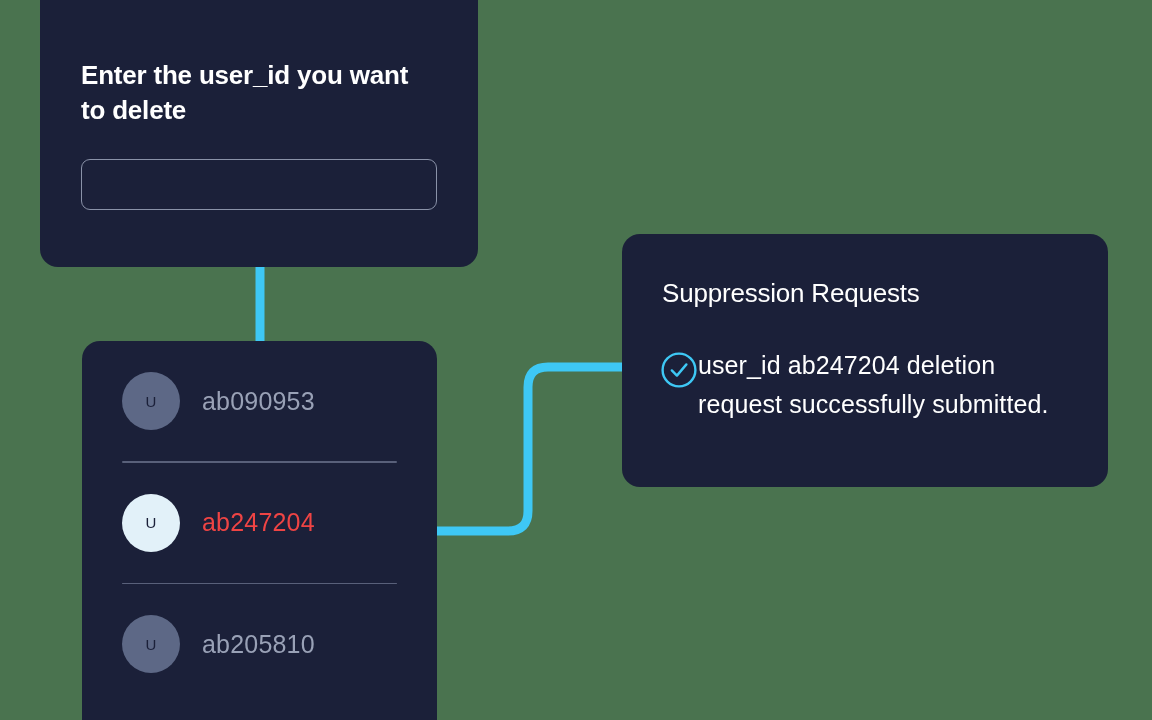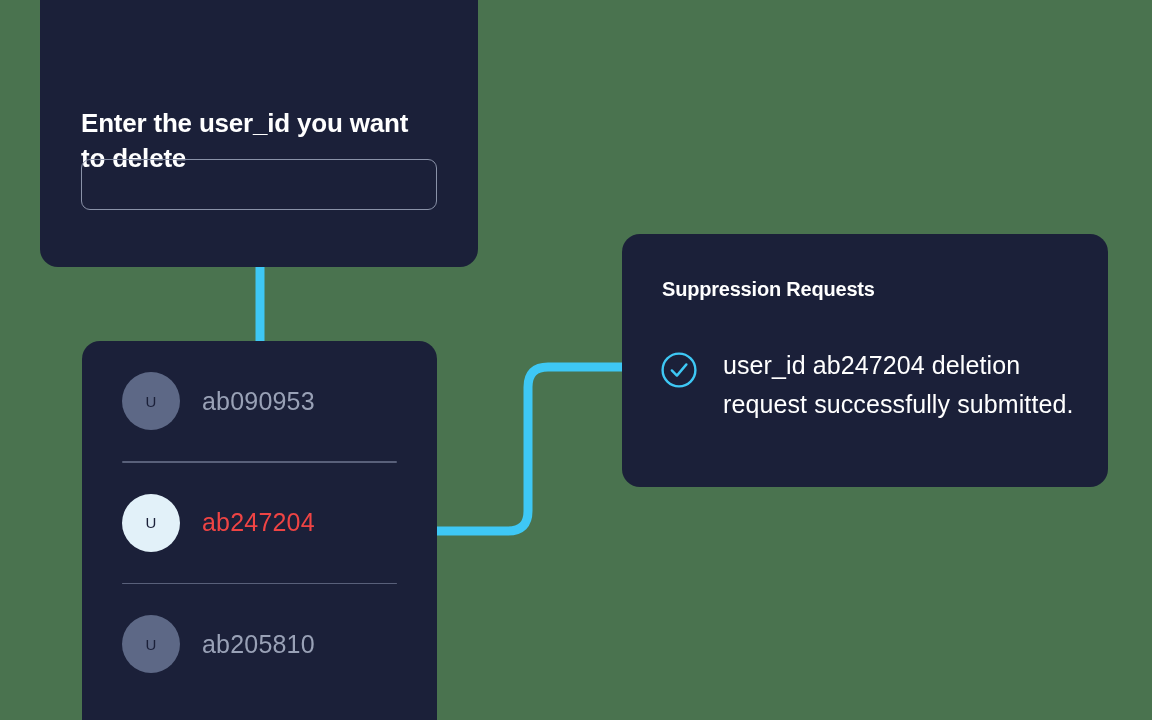--- a/index.html
+++ b/index.html
@@ -52,21 +52,20 @@
   .prompt-title {
     position: absolute;
     left: 41px;
     top: 102px;
     width: 330px;
     color: #ffffff;
     font-size: 26px;
     font-weight: 700;
     line-height: 1.34;
     letter-spacing: -0.2px;
-    margin-top: 48px;
   }
 
   .text-input {
     position: absolute;
     left: 41px;
     top: 203px;
     width: 356px;
     height: 51px;
     background: transparent;
     border: 1.6px solid #8a92a8;
@@ -130,33 +129,32 @@
     top: 234px;
     width: 486px;
     height: 253px;
   }
 
   .req-title {
     position: absolute;
     left: 40px;
     top: 44px;
     color: #ffffff;
-    font-size: 20px;
-    font-weight: 700;
+    font-size: 26px;
+    font-weight: 400;
     letter-spacing: -0.2px;
   }
 
   .req-item {
     position: absolute;
     left: 38px;
     top: 112px;
     right: 26px;
     display: flex;
     align-items: flex-start;
-    gap: 25px;
   }
 
   .check-icon {
     flex: 0 0 auto;
     margin-top: 5px;
   }
 
   .req-text {
     color: #ffffff;
     font-size: 25px;

